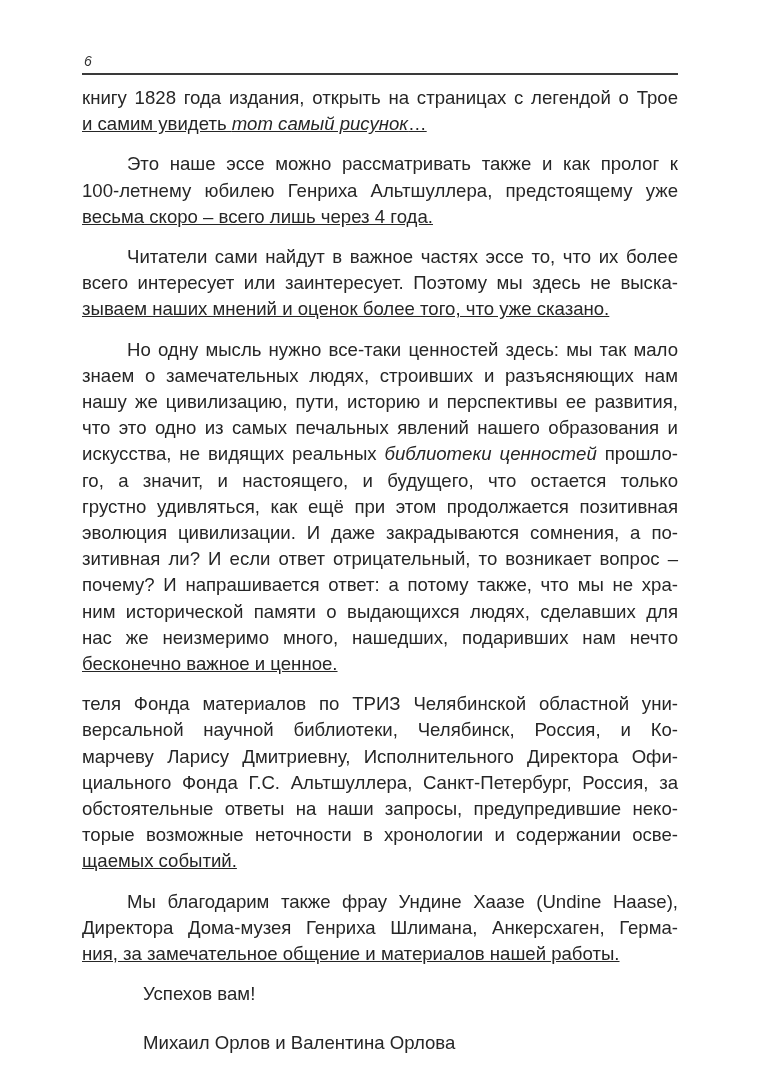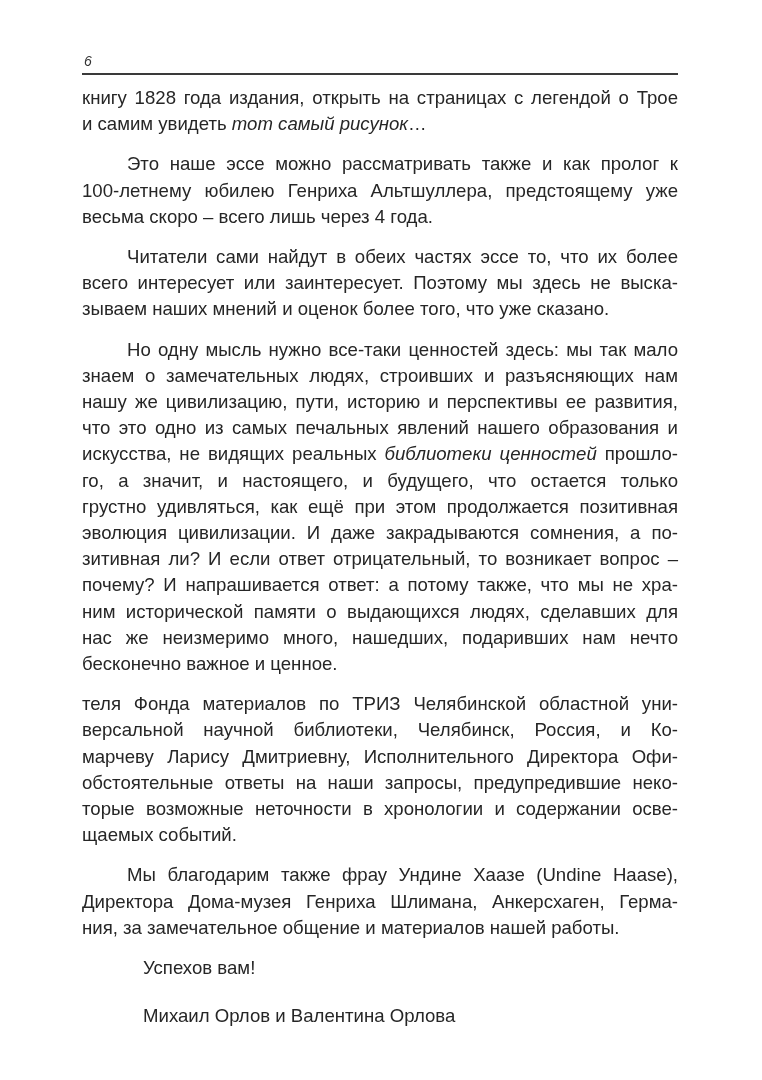--- a/index.html
+++ b/index.html
@@ -39,20 +39,21 @@
     font-size: 18.6px;
     line-height: 26.2px;
   }
   .line {
     display: block;
     text-align: justify;
     text-align-last: justify;
   }
   .line.last {
     text-align-last: left;
+    text-decoration: underline;
   }
   .line.first {
     padding-left: 45px;
   }
   .block-para {
     margin: 0 0 14px 0;
   }
   .sign {
     padding-left: 45px;
     margin: 16px;
@@ -73,21 +74,21 @@
         <div class="block-para">
           <span class="line"><span>книгу 1828 года издания, открыть на страницах с легендой о Трое</span></span>
           <span class="line last"><span>и самим увидеть </span><em>тот самый рисунок</em><span>…</span></span>
         </div>
         <div class="block-para">
           <span class="line first"><span>Это наше эссе можно рассматривать также и как пролог к</span></span>
           <span class="line"><span>100-летнему юбилею Генриха Альтшуллера, предстоящему уже</span></span>
           <span class="line last"><span>весьма скоро – всего лишь через 4 года.</span></span>
         </div>
         <div class="block-para">
-          <span class="line first"><span>Читатели сами найдут в обеих частях эссе то, что их более</span></span>
+          <span class="line first"><span>Читатели сами найдут в важное частях эссе то, что их более</span></span>
           <span class="line"><span>всего интересует или заинтересует. Поэтому мы здесь не выска-</span></span>
           <span class="line last"><span>зываем наших мнений и оценок более того, что уже сказано.</span></span>
         </div>
         <div class="block-para">
           <span class="line first"><span>Но одну мысль нужно все-таки ценностей здесь: мы так мало</span></span>
           <span class="line"><span>знаем о замечательных людях, строивших и разъясняющих нам</span></span>
           <span class="line"><span>нашу же цивилизацию, пути, историю и перспективы ее развития,</span></span>
           <span class="line"><span>что это одно из самых печальных явлений нашего образования и</span></span>
           <span class="line"><span>искусства, не видящих реальных </span><em>библиотеки ценностей</em><span> прошло-</span></span>
           <span class="line"><span>го, а значит, и настоящего, и будущего, что остается только</span></span>
@@ -96,20 +97,21 @@
           <span class="line"><span>зитивная ли? И если ответ отрицательный, то возникает вопрос –</span></span>
           <span class="line"><span>почему? И напрашивается ответ: а потому также, что мы не хра-</span></span>
           <span class="line"><span>ним исторической памяти о выдающихся людях, сделавших для</span></span>
           <span class="line"><span>нас же неизмеримо много, нашедших, подаривших нам нечто</span></span>
           <span class="line last"><span>бесконечно важное и ценное.</span></span>
         </div>
         <div class="block-para">
           <span class="line"><span>теля Фонда материалов по ТРИЗ Челябинской областной уни-</span></span>
           <span class="line"><span>версальной научной библиотеки, Челябинск, Россия, и Ко-</span></span>
           <span class="line"><span>марчеву Ларису Дмитриевну, Исполнительного Директора Офи-</span></span>
+          <span class="line"><span>циального Фонда Г.С. Альтшуллера, Санкт-Петербург, Россия, за</span></span>
           <span class="line"><span>обстоятельные ответы на наши запросы, предупредившие неко-</span></span>
           <span class="line"><span>торые возможные неточности в хронологии и содержании осве-</span></span>
           <span class="line last"><span>щаемых событий.</span></span>
         </div>
         <div class="block-para">
           <span class="line first"><span>Мы благодарим также фрау Ундине Хаазе (Undine Haase),</span></span>
           <span class="line"><span>Директора Дома-музея Генриха Шлимана, Анкерсхаген, Герма-</span></span>
           <span class="line last"><span>ния, за замечательное общение и материалов нашей работы.</span></span>
         </div>
       </div>

